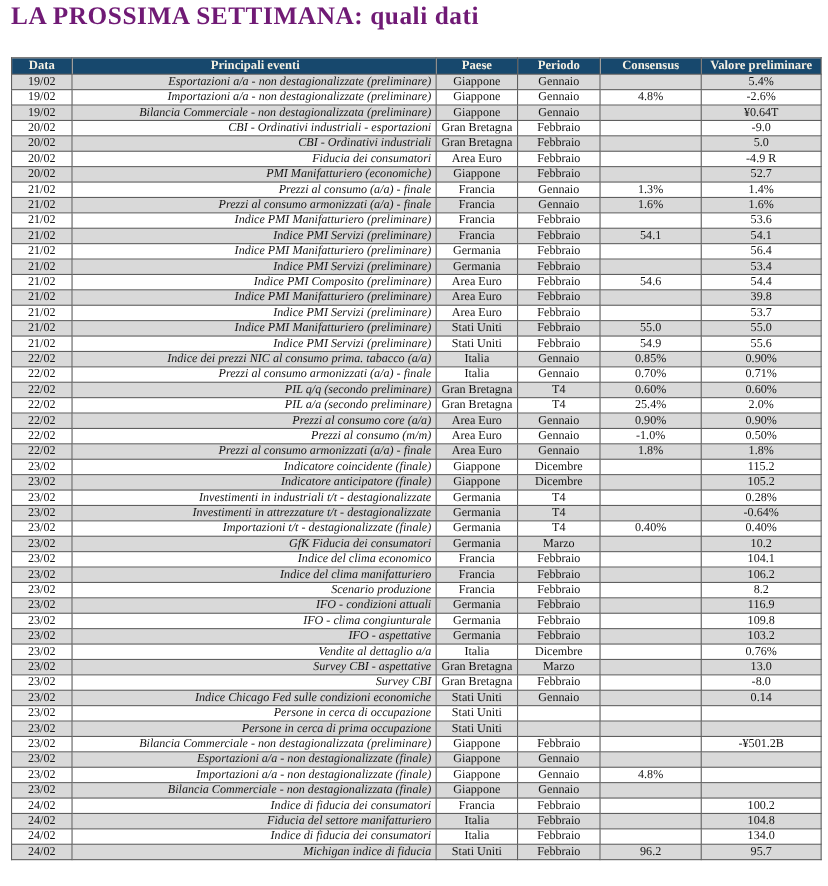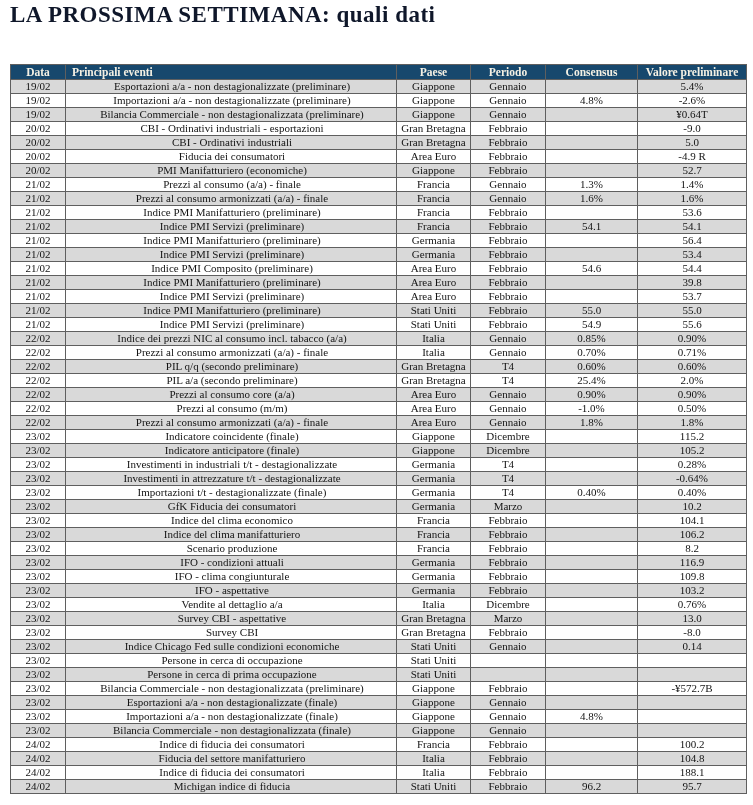--- a/index.html
+++ b/index.html
@@ -19,28 +19,28 @@
     position: relative;
     box-sizing: border-box;
   }
   .page-title {
     position: absolute;
     left: 10px;
     top: 2px;
     font-size: 23px;
     font-weight: bold;
     letter-spacing: 0.5px;
-    color: #0f172a;
+    color: #701a75;
     font-family: "Liberation Serif", serif;
     white-space: nowrap;
   }
   table.calendar {
     position: absolute;
     left: 10px;
-    top: 64px;
+    top: 52px;
     border-collapse: collapse;
     table-layout: fixed;
     width: 736px;
     font-size: 11px;
     font-family: "Liberation Serif", serif;
     padding-left: 40px;
   }
   table.calendar th, table.calendar td {
     border: 1px solid #5f5f5f;
     padding: 0 4px;
@@ -52,34 +52,34 @@
   }
   table.calendar thead th {
     background: #17486D;
     color: #F5F1E4;
     font-weight: bold;
     font-size: 11.5px;
     height: 15px;
     border-color: #5f5f5f;
     text-align: center;
   }
-  table.calendar thead th.col-event { text-align: left; padding-left: 6px; }
+  table.calendar thead th.col-event { text-align: center; padding-left: 6px; }
   
   col.c-data   { width: 55px; }
   col.c-event  { width: 331px; }
   col.c-paese  { width: 74px; }
   col.c-per    { width: 75px; }
   col.c-cons   { width: 92px; }
   col.c-val    { width: 109px; }
 
   table.calendar tbody tr:nth-child(odd)  td { background: #D9D9D9; }
   table.calendar tbody tr:nth-child(even) td { background: #FFFFFF; }
 
   table.calendar tbody td { text-align: center; color: #141414; }
-  table.calendar tbody td.cell-event { text-align: center; padding-left: 6px; }
+  table.calendar tbody td.cell-event { text-align: right; padding-left: 6px; font-style: italic; }
 </style>
 </head>
 <body>
 
 <div class="page">
 
   <div class="page-title">LA PROSSIMA SETTIMANA: quali dati</div>
 
   <table class="calendar">
     <colgroup>
@@ -240,21 +240,21 @@
         <tr>
           <td class="cell-date">21/02</td>
           <td class="cell-event">Indice PMI Servizi (preliminare)</td>
           <td class="cell-paese">Stati Uniti</td>
           <td class="cell-periodo">Febbraio</td>
           <td class="cell-consensus">54.9</td>
           <td class="cell-valore-precedente">55.6</td>
         </tr>
         <tr>
           <td class="cell-date">22/02</td>
-          <td class="cell-event">Indice dei prezzi NIC al consumo incl. tabacco (a/a)</td>
+          <td class="cell-event">Indice dei prezzi NIC al consumo prima. tabacco (a/a)</td>
           <td class="cell-paese">Italia</td>
           <td class="cell-periodo">Gennaio</td>
           <td class="cell-consensus">0.85%</td>
           <td class="cell-valore-precedente">0.90%</td>
         </tr>
         <tr>
           <td class="cell-date">22/02</td>
           <td class="cell-event">Prezzi al consumo armonizzati (a/a) - finale</td>
           <td class="cell-paese">Italia</td>
           <td class="cell-periodo">Gennaio</td>
@@ -444,21 +444,21 @@
           <td class="cell-periodo"></td>
           <td class="cell-consensus"></td>
           <td class="cell-valore-precedente"></td>
         </tr>
         <tr>
           <td class="cell-date">23/02</td>
           <td class="cell-event">Bilancia Commerciale -  non destagionalizzata (preliminare)</td>
           <td class="cell-paese">Giappone</td>
           <td class="cell-periodo">Febbraio</td>
           <td class="cell-consensus"></td>
-          <td class="cell-valore-precedente">-¥572.7B</td>
+          <td class="cell-valore-precedente">-¥501.2B</td>
         </tr>
         <tr>
           <td class="cell-date">23/02</td>
           <td class="cell-event">Esportazioni a/a - non destagionalizzate (finale)</td>
           <td class="cell-paese">Giappone</td>
           <td class="cell-periodo">Gennaio</td>
           <td class="cell-consensus"></td>
           <td class="cell-valore-precedente"></td>
         </tr>
         <tr>
@@ -492,21 +492,21 @@
           <td class="cell-periodo">Febbraio</td>
           <td class="cell-consensus"></td>
           <td class="cell-valore-precedente">104.8</td>
         </tr>
         <tr>
           <td class="cell-date">24/02</td>
           <td class="cell-event">Indice di fiducia dei consumatori</td>
           <td class="cell-paese">Italia</td>
           <td class="cell-periodo">Febbraio</td>
           <td class="cell-consensus"></td>
-          <td class="cell-valore-precedente">188.1</td>
+          <td class="cell-valore-precedente">134.0</td>
         </tr>
         <tr>
           <td class="cell-date">24/02</td>
           <td class="cell-event">Michigan indice di fiducia</td>
           <td class="cell-paese">Stati Uniti</td>
           <td class="cell-periodo">Febbraio</td>
           <td class="cell-consensus">96.2</td>
           <td class="cell-valore-precedente">95.7</td>
         </tr>
       </tbody>

